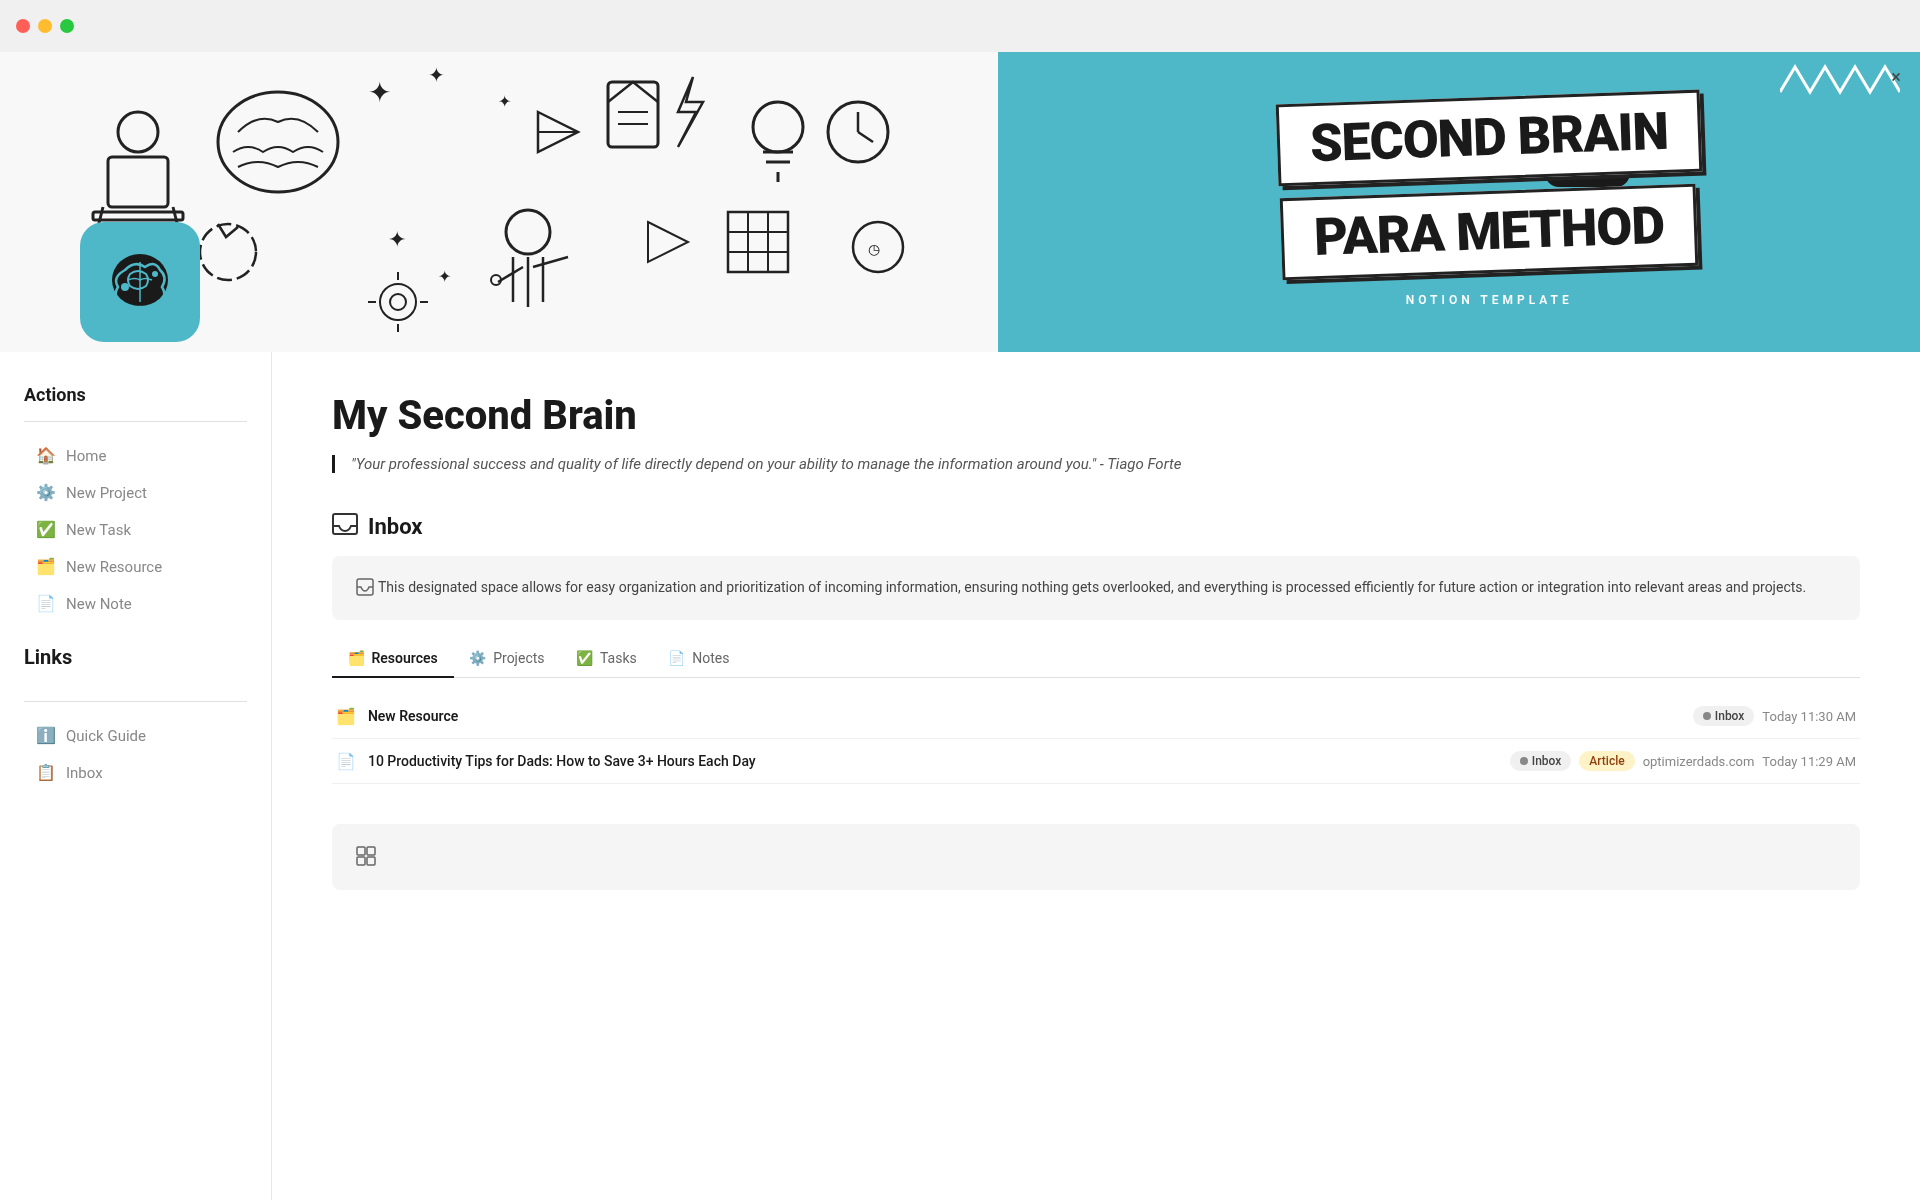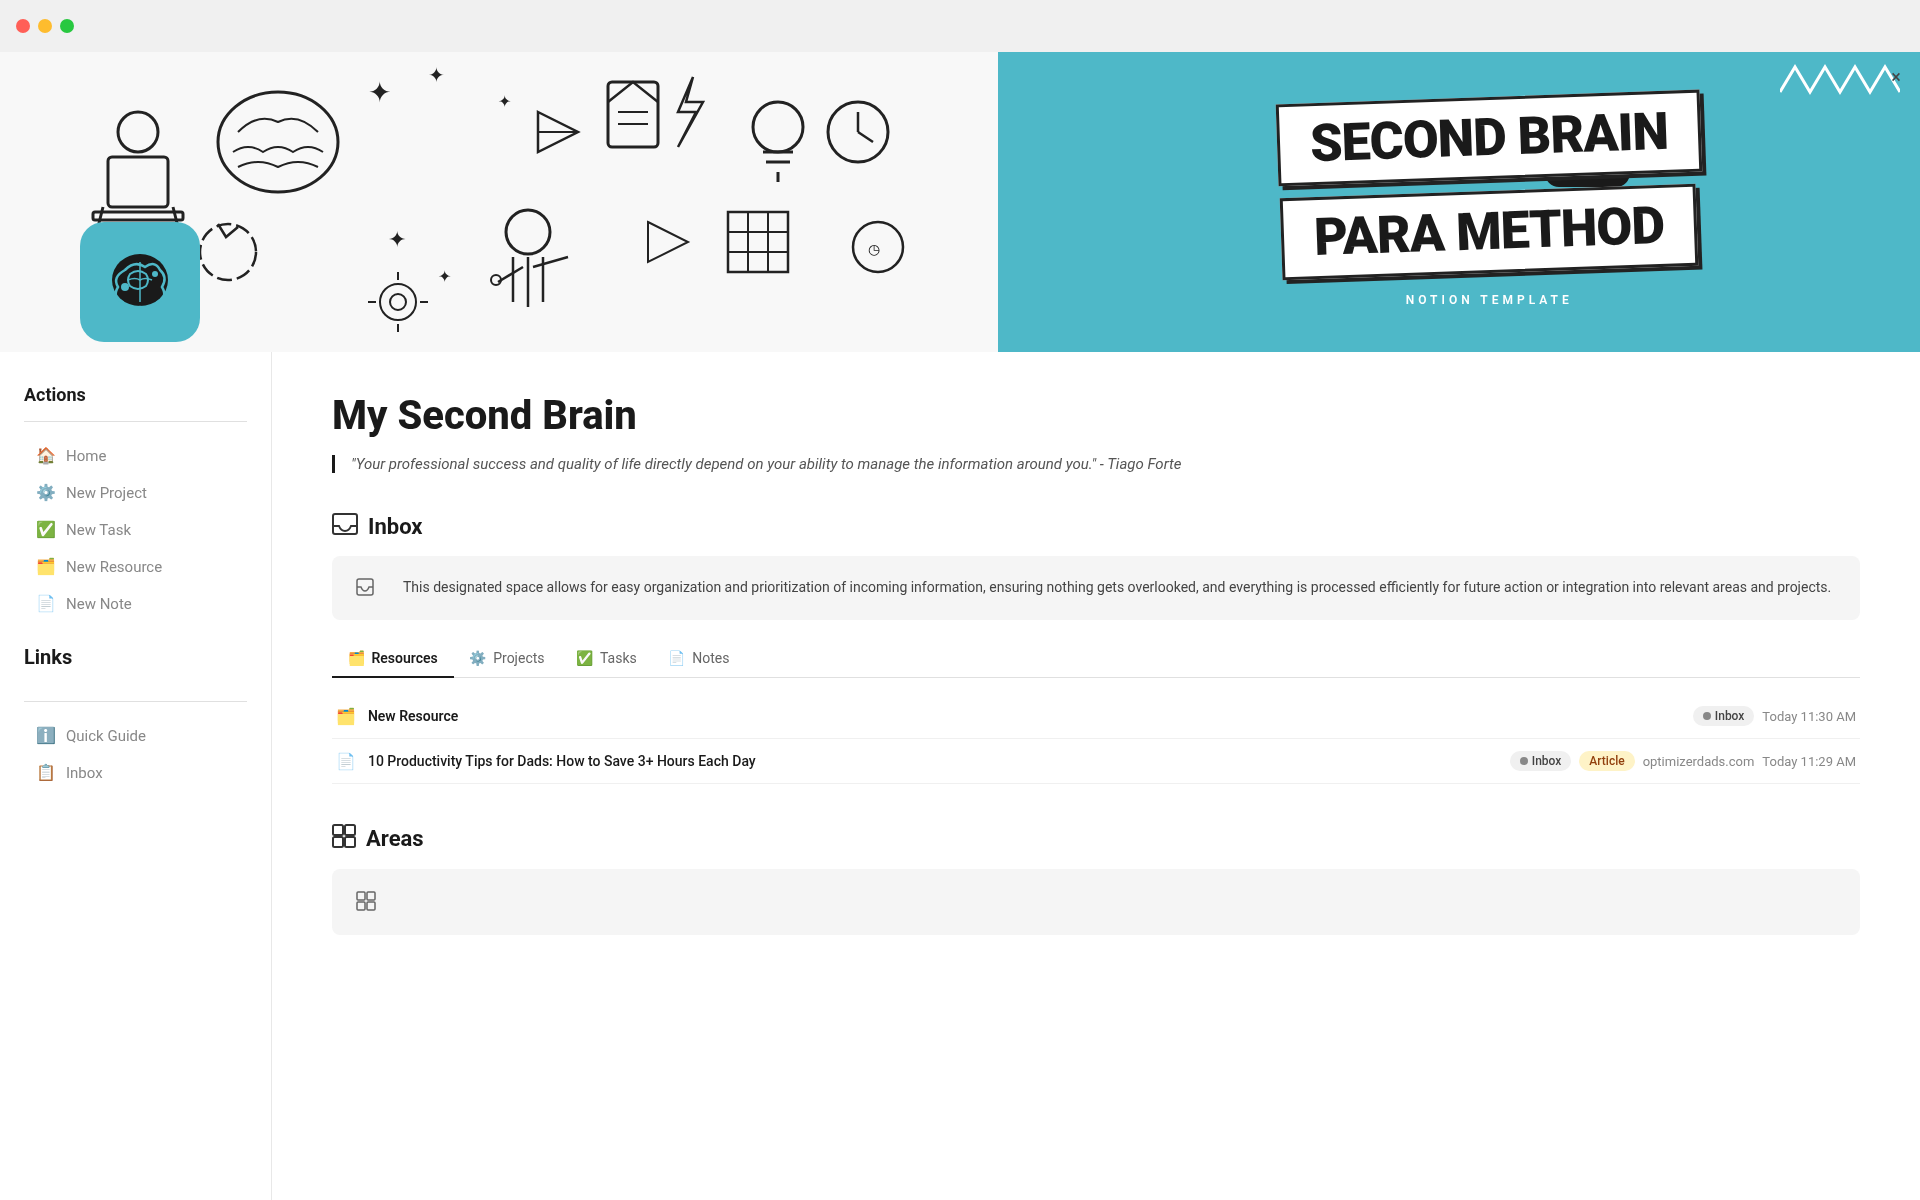--- a/index.html
+++ b/index.html
@@ -249,21 +249,21 @@
     }
 
     
     .info-box {
       background: #f5f5f5;
       border-radius: 8px;
       padding: 20px 24px;
       margin-bottom: 20px;
       display: flex;
       align-items: flex-start;
-      gap: 29px;
+      gap: 4px;
     }
 
     .info-box-icon {
       font-size: 18px;
       color: #666;
       margin-top: 2px;
       flex-shrink: 0;
     }
 
     .info-box-text {
@@ -615,31 +615,20 @@
             <span class="badge badge-article">
               <span>Article</span>
             </span>
             <span class="row-url">optimizerdads.com</span>
             <span class="row-time">Today 11:29 AM</span>
           </div>
         </div>
       </div>
 
       <div class="section">
-        <div class="section-header">
-          <span class="section-icon">
-            <svg width="24" height="24" viewBox="0 0 24 24" xmlns="http://www.w3.org/2000/svg">
-              <rect x="1" y="1" width="10" height="10" rx="1.5" fill="none" stroke="#333" stroke-width="2"></rect>
-              <rect x="13" y="1" width="10" height="10" rx="1.5" fill="none" stroke="#333" stroke-width="2"></rect>
-              <rect x="1" y="13" width="10" height="10" rx="1.5" fill="none" stroke="#333" stroke-width="2"></rect>
-              <rect x="13" y="13" width="10" height="10" rx="1.5" fill="none" stroke="#333" stroke-width="2"></rect>
-            </svg>
-          </span>
-          <span class="section-title">Areas</span>
-        </div>
 
         <div class="areas-info-box">
           <span class="info-box-icon">
             <svg width="20" height="20" viewBox="0 0 20 20" xmlns="http://www.w3.org/2000/svg">
               <rect x="1" y="1" width="8" height="8" rx="1" fill="none" stroke="#666" stroke-width="1.5"></rect>
               <rect x="11" y="1" width="8" height="8" rx="1" fill="none" stroke="#666" stroke-width="1.5"></rect>
               <rect x="1" y="11" width="8" height="8" rx="1" fill="none" stroke="#666" stroke-width="1.5"></rect>
               <rect x="11" y="11" width="8" height="8" rx="1" fill="none" stroke="#666" stroke-width="1.5"></rect>
             </svg>
           </span>

